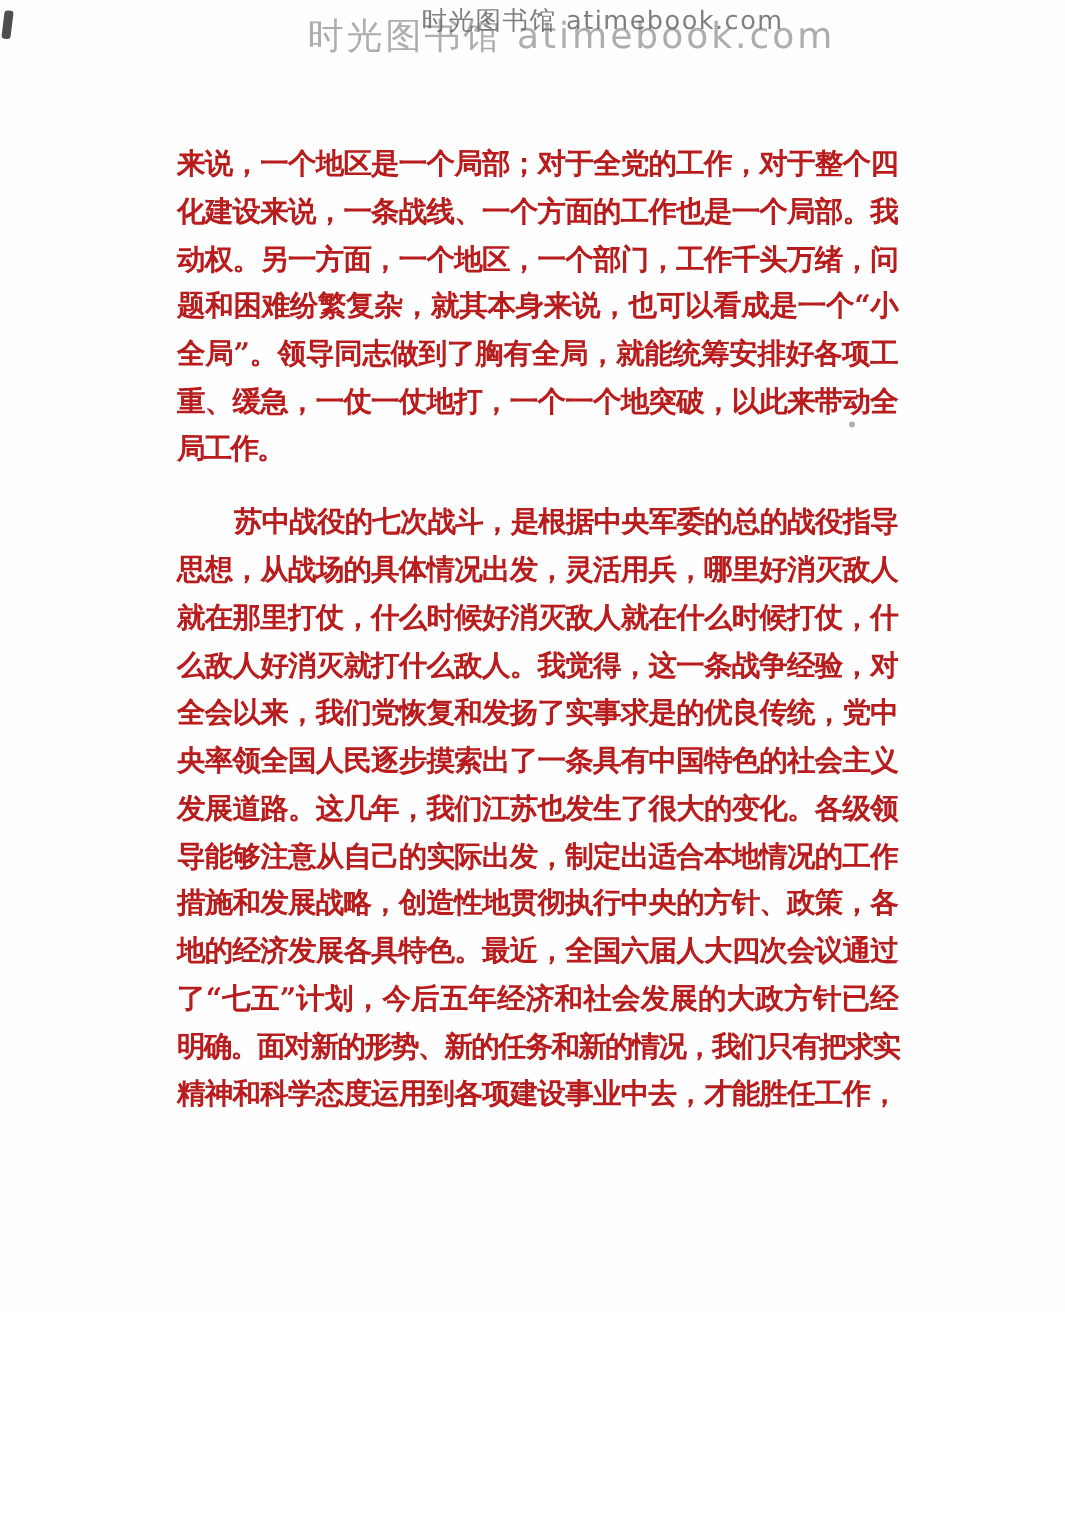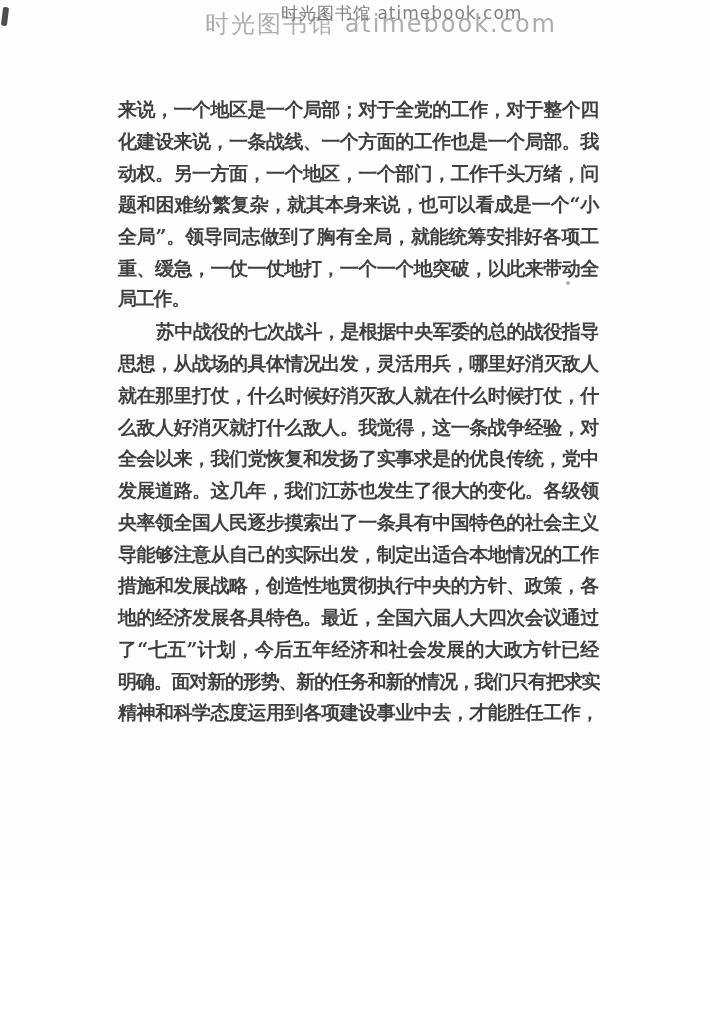--- a/index.html
+++ b/index.html
@@ -37,34 +37,34 @@
     letter-spacing: 1px;
     color: rgba(95, 95, 95, 0.80);
   }
 
   
   .body-text {
     position: absolute;
     left: 118px;
     top: 94px;
     width: 480px;
-    color: #404040;
+    color: #b91c1c;
   }
   .line {
     height: 31.75px;
     line-height: 31.75px;
     font-size: 19px;
     font-weight: 600;
     letter-spacing: -1.2px;
     text-align: justify;
     text-align-last: justify;
     white-space: normal;
     overflow: visible;
   }
-  .line.indent { text-indent: 38px; }
+  .line.indent { text-indent: 38px; margin-top: 17px; }
   .line.para-end { text-align-last: left; font-family: Liberation Mono, monospace; }
   .line.tight { letter-spacing: -2.6px; }
 
   
   .page-number {
     position: absolute;
     left: 562px;
     top: 890px;
     font-size: 23px;
     font-weight: 700;
@@ -130,22 +130,22 @@
       <div class="line">动权。另一方面，一个地区，一个部门，工作千头万绪，问</div>
       <div class="line">题和困难纷繁复杂，就其本身来说，也可以看成是一个“小</div>
       <div class="line">全局”。领导同志做到了胸有全局，就能统筹安排好各项工</div>
       <div class="line">重、缓急，一仗一仗地打，一个一个地突破，以此来带动全</div>
       <div class="line para-end">局工作。</div>
       <div class="line indent">苏中战役的七次战斗，是根据中央军委的总的战役指导</div>
       <div class="line">思想，从战场的具体情况出发，灵活用兵，哪里好消灭敌人</div>
       <div class="line">就在那里打仗，什么时候好消灭敌人就在什么时候打仗，什</div>
       <div class="line">么敌人好消灭就打什么敌人。我觉得，这一条战争经验，对</div>
       <div class="line">全会以来，我们党恢复和发扬了实事求是的优良传统，党中</div>
+      <div class="line">央率领全国人民逐步摸索出了一条具有中国特色的社会主义</div>
       <div class="line">发展道路。这几年，我们江苏也发生了很大的变化。各级领</div>
-      <div class="line">央率领全国人民逐步摸索出了一条具有中国特色的社会主义</div>
       <div class="line">导能够注意从自己的实际出发，制定出适合本地情况的工作</div>
       <div class="line">措施和发展战略，创造性地贯彻执行中央的方针、政策，各</div>
       <div class="line">地的经济发展各具特色。最近，全国六届人大四次会议通过</div>
       <div class="line">了“七五”计划，今后五年经济和社会发展的大政方针已经</div>
       <div class="line tight">明确。面对新的形势、新的任务和新的情况，我们只有把求实</div>
       <div class="line">精神和科学态度运用到各项建设事业中去，才能胜任工作，</div>
     </div>
 
   <div class="page-number">9</div>
 

